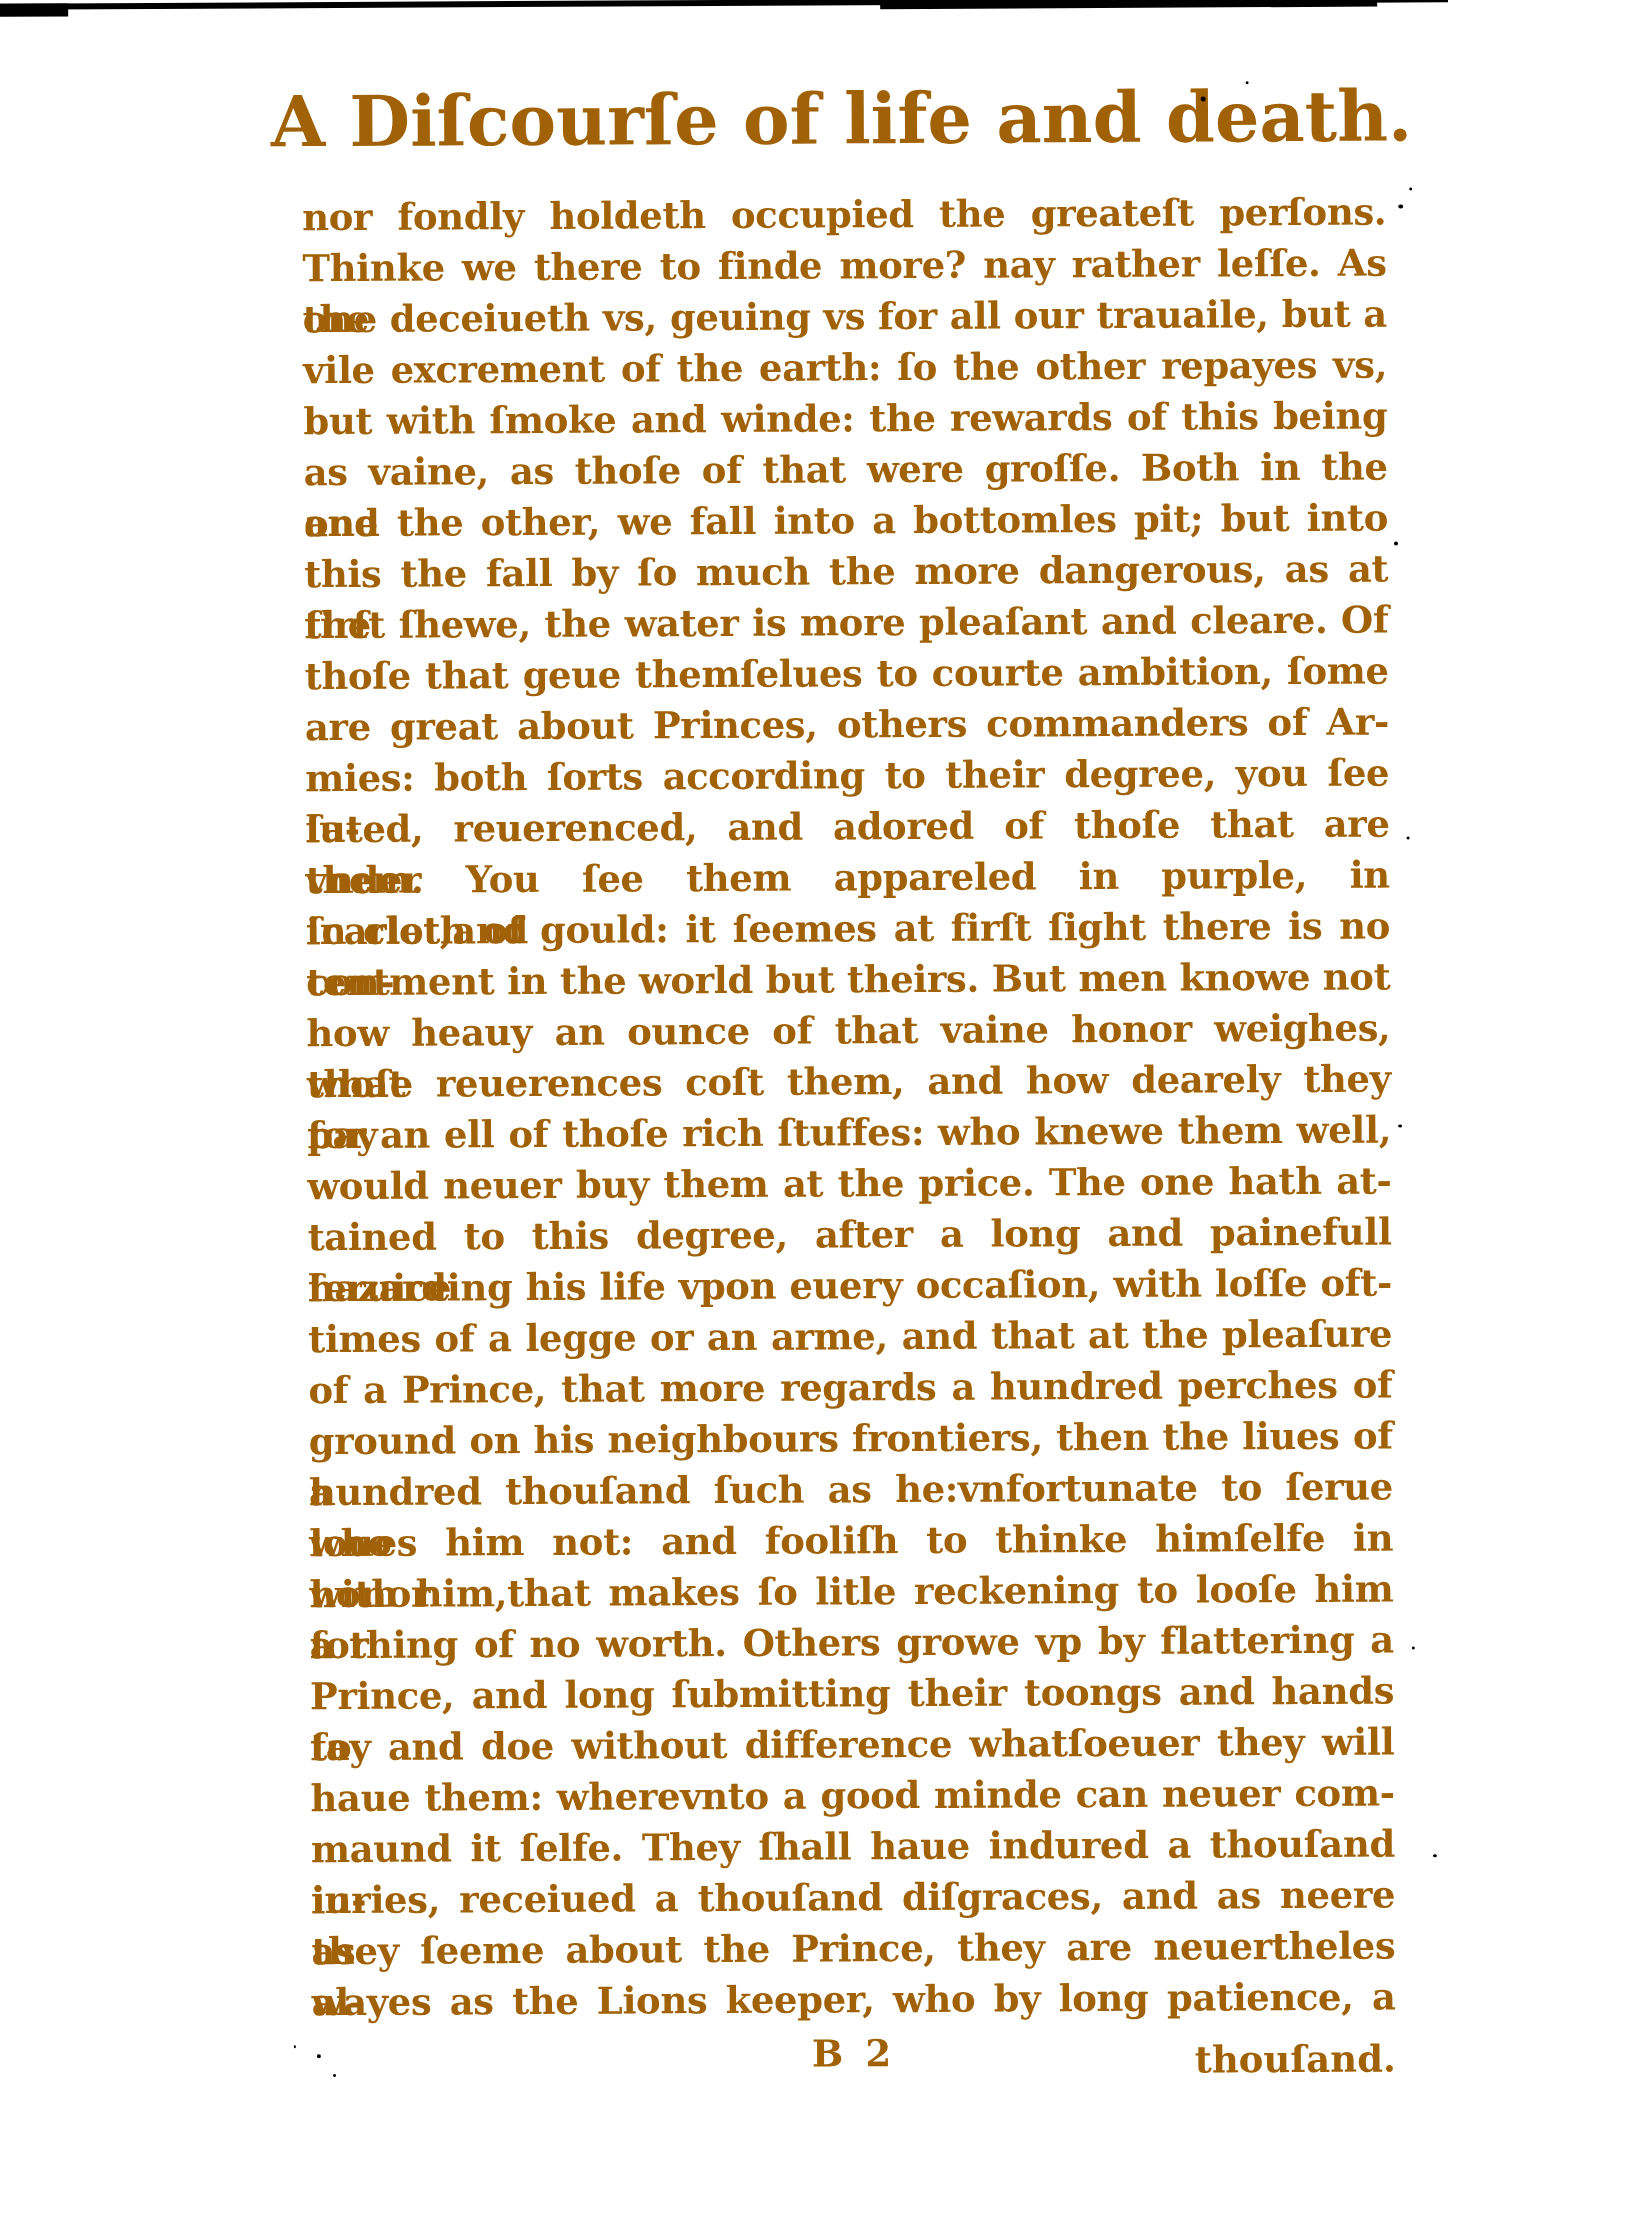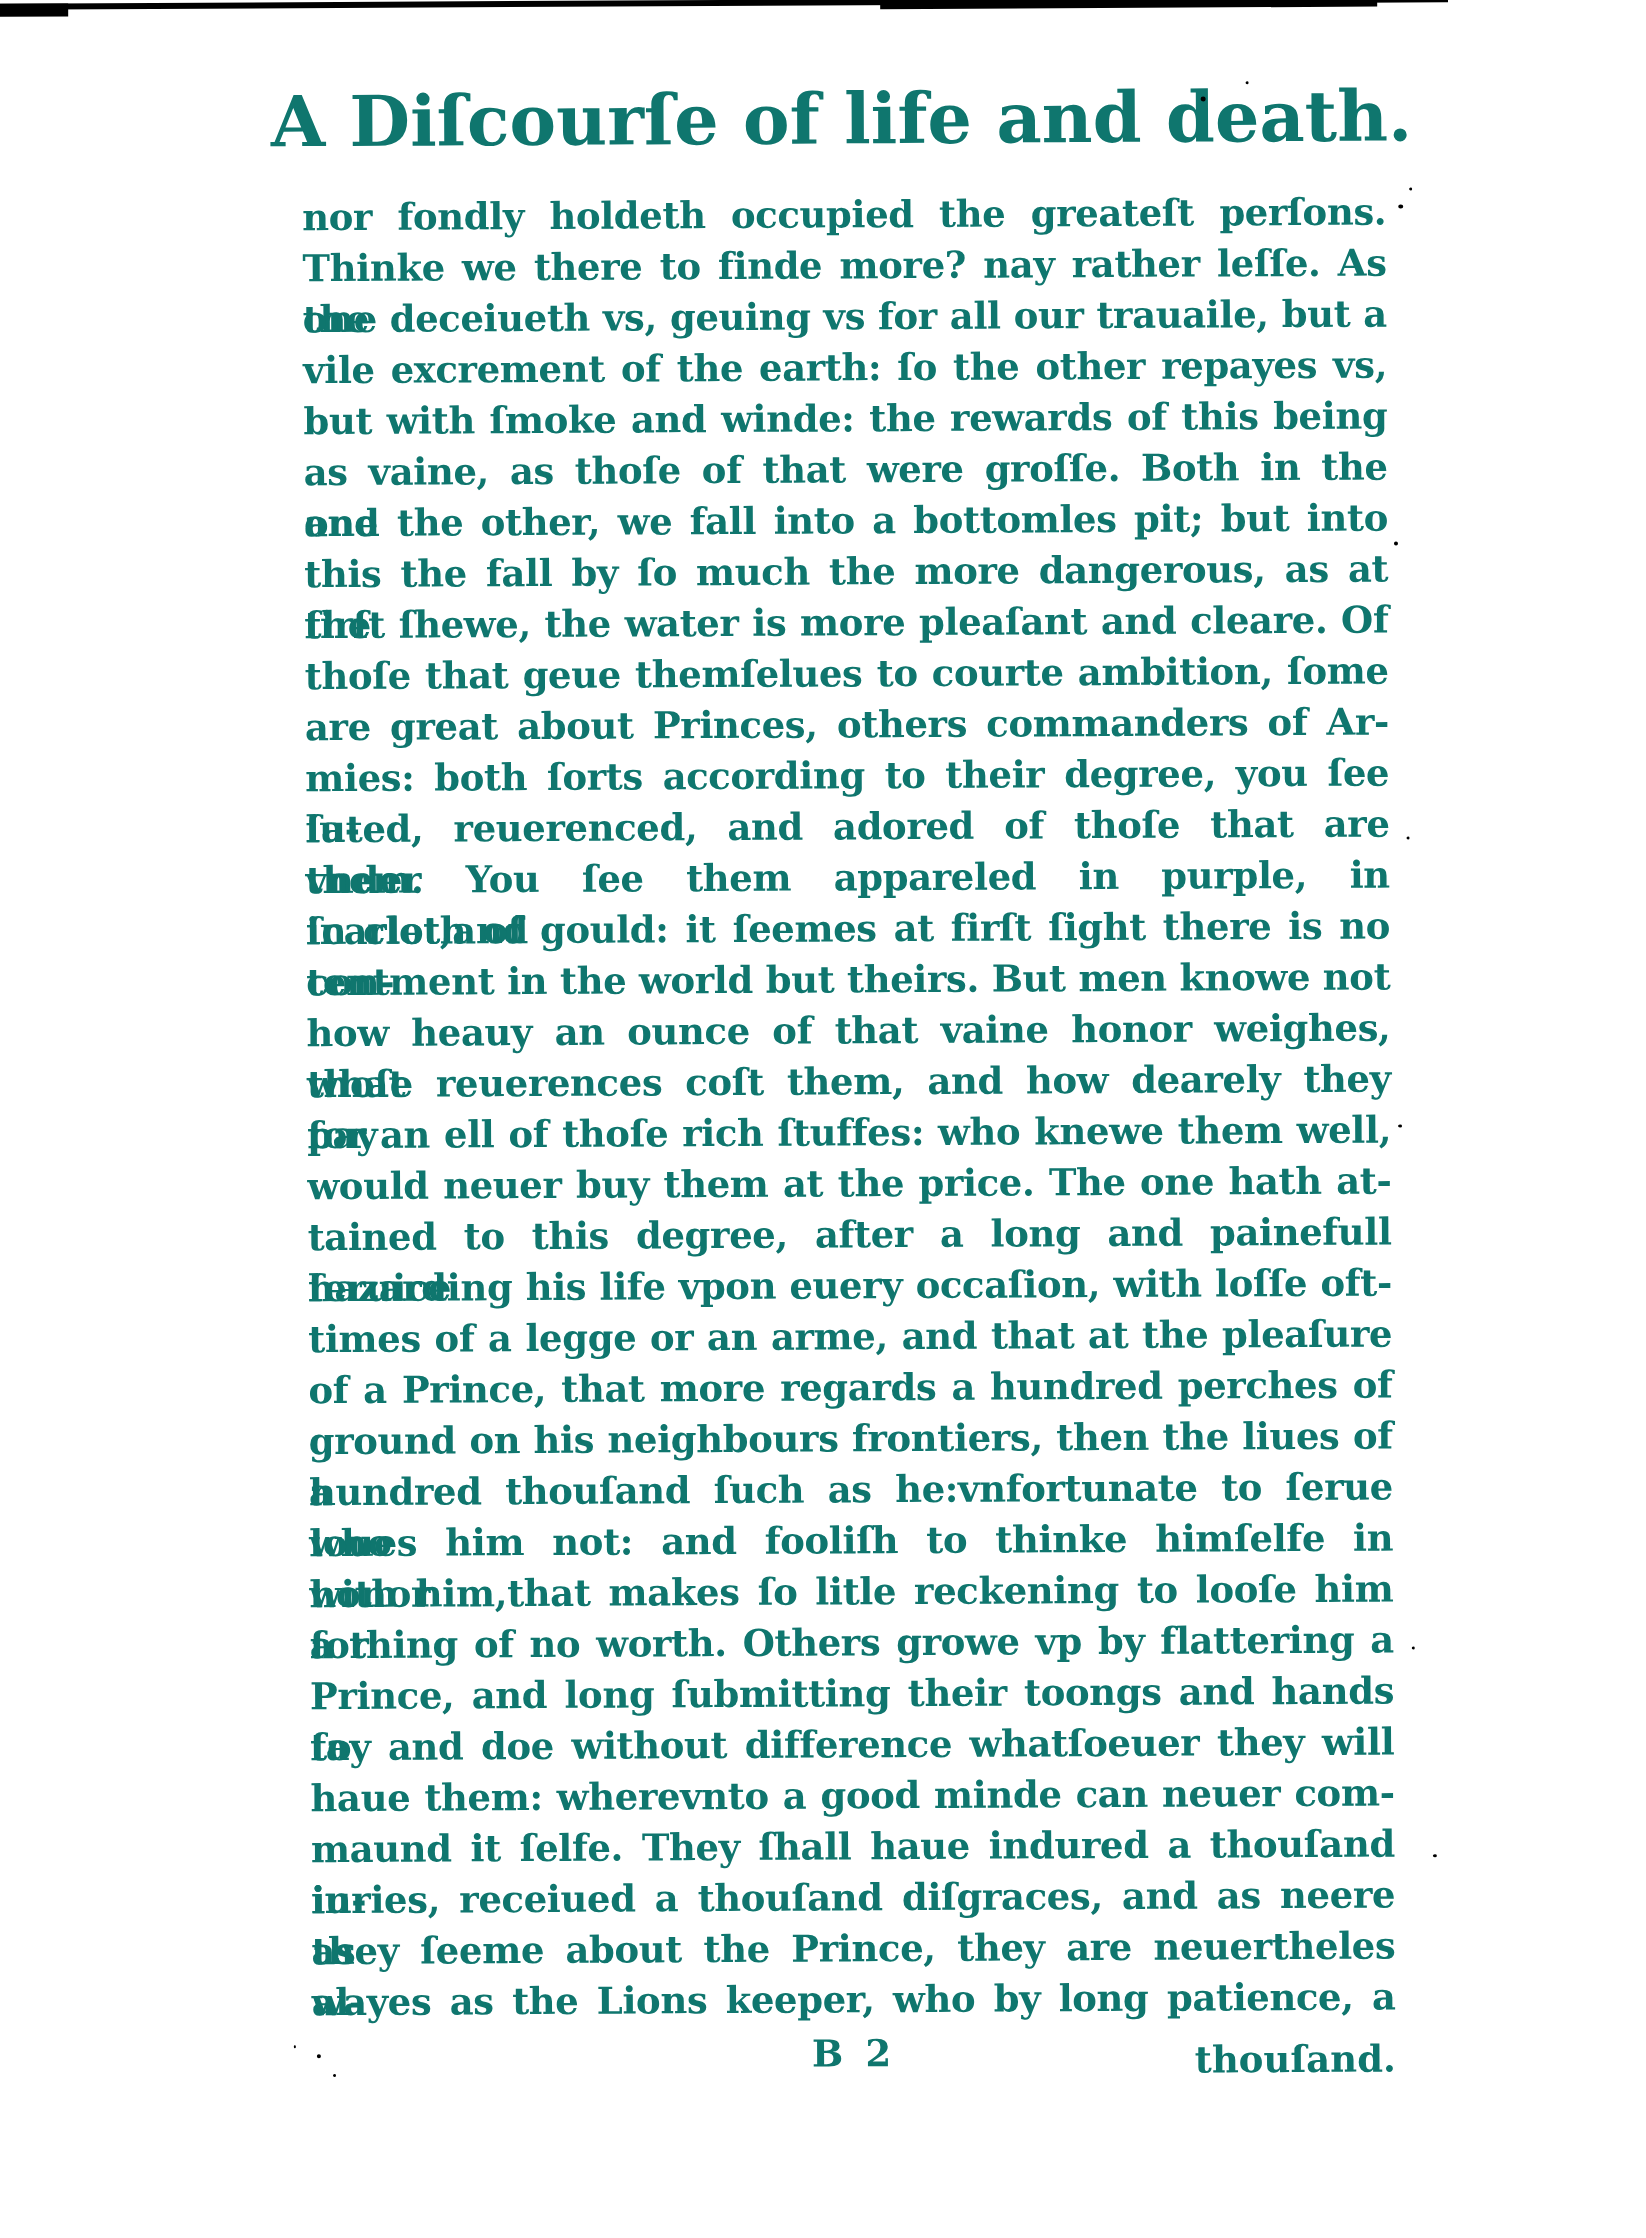--- a/index.html
+++ b/index.html
@@ -5,21 +5,21 @@
   html, body {
     margin: 0;
     padding: 0;
     background: #ffffff;
   }
   .scan-page {
     position: relative;
     width: 1448px;
     height: 2239px;
     background: #ffffff;
-    color: #0f766e;
+    color: #a16207;
     font-family: "DejaVu Serif", serif;
     overflow: hidden;
   }
   .skew-wrap {
     position: absolute;
     inset: 0;
     transform: rotate(-0.3deg);
     transform-origin: 50% 50%;
   }
   

